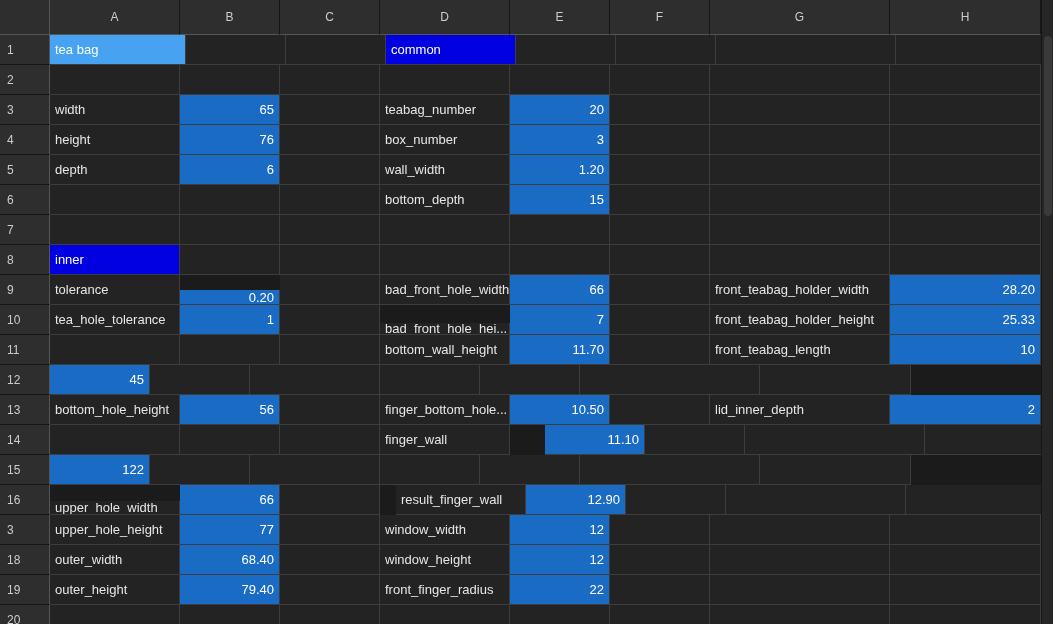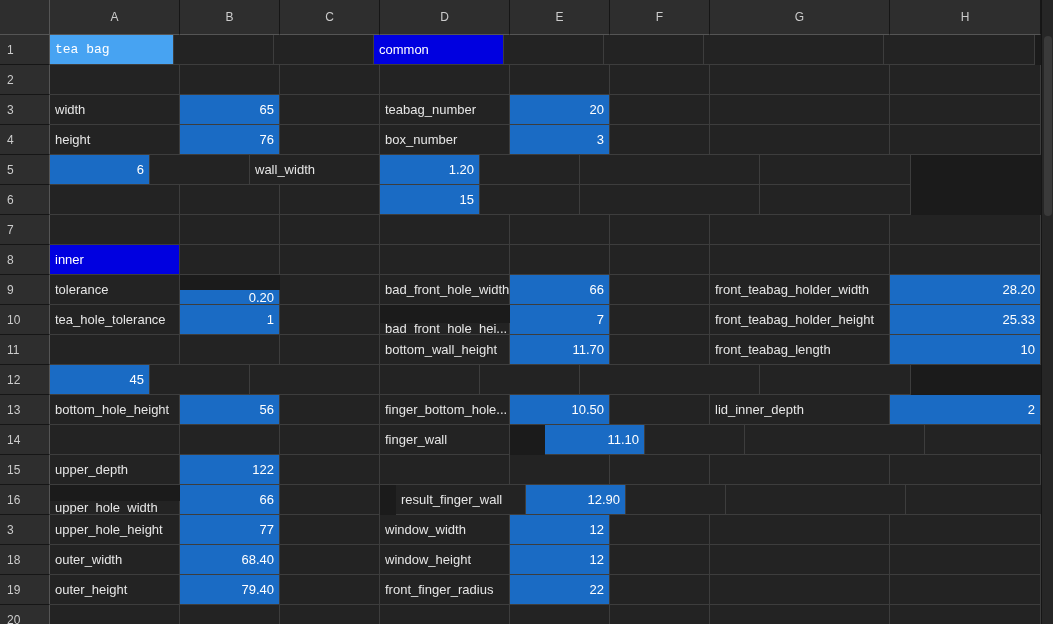--- a/index.html
+++ b/index.html
@@ -83,21 +83,21 @@
         <div class="colhdr" style="width: 100px;">C</div>
         <div class="colhdr" style="width: 130px;">D</div>
         <div class="colhdr" style="width: 100px;">E</div>
         <div class="colhdr" style="width: 100px;">F</div>
         <div class="colhdr" style="width: 180px;">G</div>
         <div class="colhdr" style="width: 151px;">H</div>
       </div>
     <div id="rows-container">
         <div class="row">
           <div class="rowhdr">1</div>
-          <div class="cell title" style="width: 124px; font-family: Liberation Mono, monospace;">tea bag</div>
+          <div class="cell title" style="width: 136px;">tea bag</div>
           <div class="cell" style="width: 100px;"></div>
           <div class="cell" style="width: 100px;"></div>
           <div class="cell section" style="width: 130px;">common</div>
           <div class="cell" style="width: 100px;"></div>
           <div class="cell" style="width: 100px;"></div>
           <div class="cell" style="width: 180px;"></div>
           <div class="cell" style="width: 151px;"></div>
         </div>
         <div class="row">
           <div class="rowhdr">2</div>
@@ -127,33 +127,35 @@
           <div class="cell value" style="width: 100px;">76</div>
           <div class="cell" style="width: 100px;"></div>
           <div class="cell label" style="width: 130px;">box_number</div>
           <div class="cell value" style="width: 100px;">3</div>
           <div class="cell" style="width: 100px;"></div>
           <div class="cell" style="width: 180px;"></div>
           <div class="cell" style="width: 151px;"></div>
         </div>
         <div class="row">
           <div class="rowhdr">5</div>
+          <div class="cell label" style="width: 130px;">depth</div>
           <div class="cell value" style="width: 100px;">6</div>
           <div class="cell" style="width: 100px;"></div>
           <div class="cell label" style="width: 130px;">wall_width</div>
           <div class="cell value" style="width: 100px;">1.20</div>
           <div class="cell" style="width: 100px;"></div>
           <div class="cell" style="width: 180px;"></div>
           <div class="cell" style="width: 151px;"></div>
         </div>
         <div class="row">
           <div class="rowhdr">6</div>
           <div class="cell" style="width: 130px;"></div>
           <div class="cell" style="width: 100px;"></div>
           <div class="cell" style="width: 100px;"></div>
+          <div class="cell label" style="width: 130px;">bottom_depth</div>
           <div class="cell value" style="width: 100px;">15</div>
           <div class="cell" style="width: 100px;"></div>
           <div class="cell" style="width: 180px;"></div>
           <div class="cell" style="width: 151px;"></div>
         </div>
         <div class="row">
           <div class="rowhdr">7</div>
           <div class="cell" style="width: 130px;"></div>
           <div class="cell" style="width: 100px;"></div>
           <div class="cell" style="width: 100px;"></div>
@@ -234,21 +236,20 @@
           <div class="cell" style="width: 100px;"></div>
           <div class="cell" style="width: 100px;"></div>
           <div class="cell label" style="width: 130px;">finger_wall</div>
           <div class="cell value" style="width: 100px; margin-left: 35px;">11.10</div>
           <div class="cell" style="width: 100px;"></div>
           <div class="cell" style="width: 180px;"></div>
           <div class="cell" style="width: 151px;"></div>
         </div>
         <div class="row">
           <div class="rowhdr">15</div>
-          <div class="cell label" style="width: 130px;">upper_depth</div>
           <div class="cell value" style="width: 100px;">122</div>
           <div class="cell" style="width: 100px;"></div>
           <div class="cell" style="width: 130px;"></div>
           <div class="cell" style="width: 100px;"></div>
           <div class="cell" style="width: 100px;"></div>
           <div class="cell" style="width: 180px;"></div>
           <div class="cell" style="width: 151px;"></div>
         </div>
         <div class="row">
           <div class="rowhdr">16</div>

